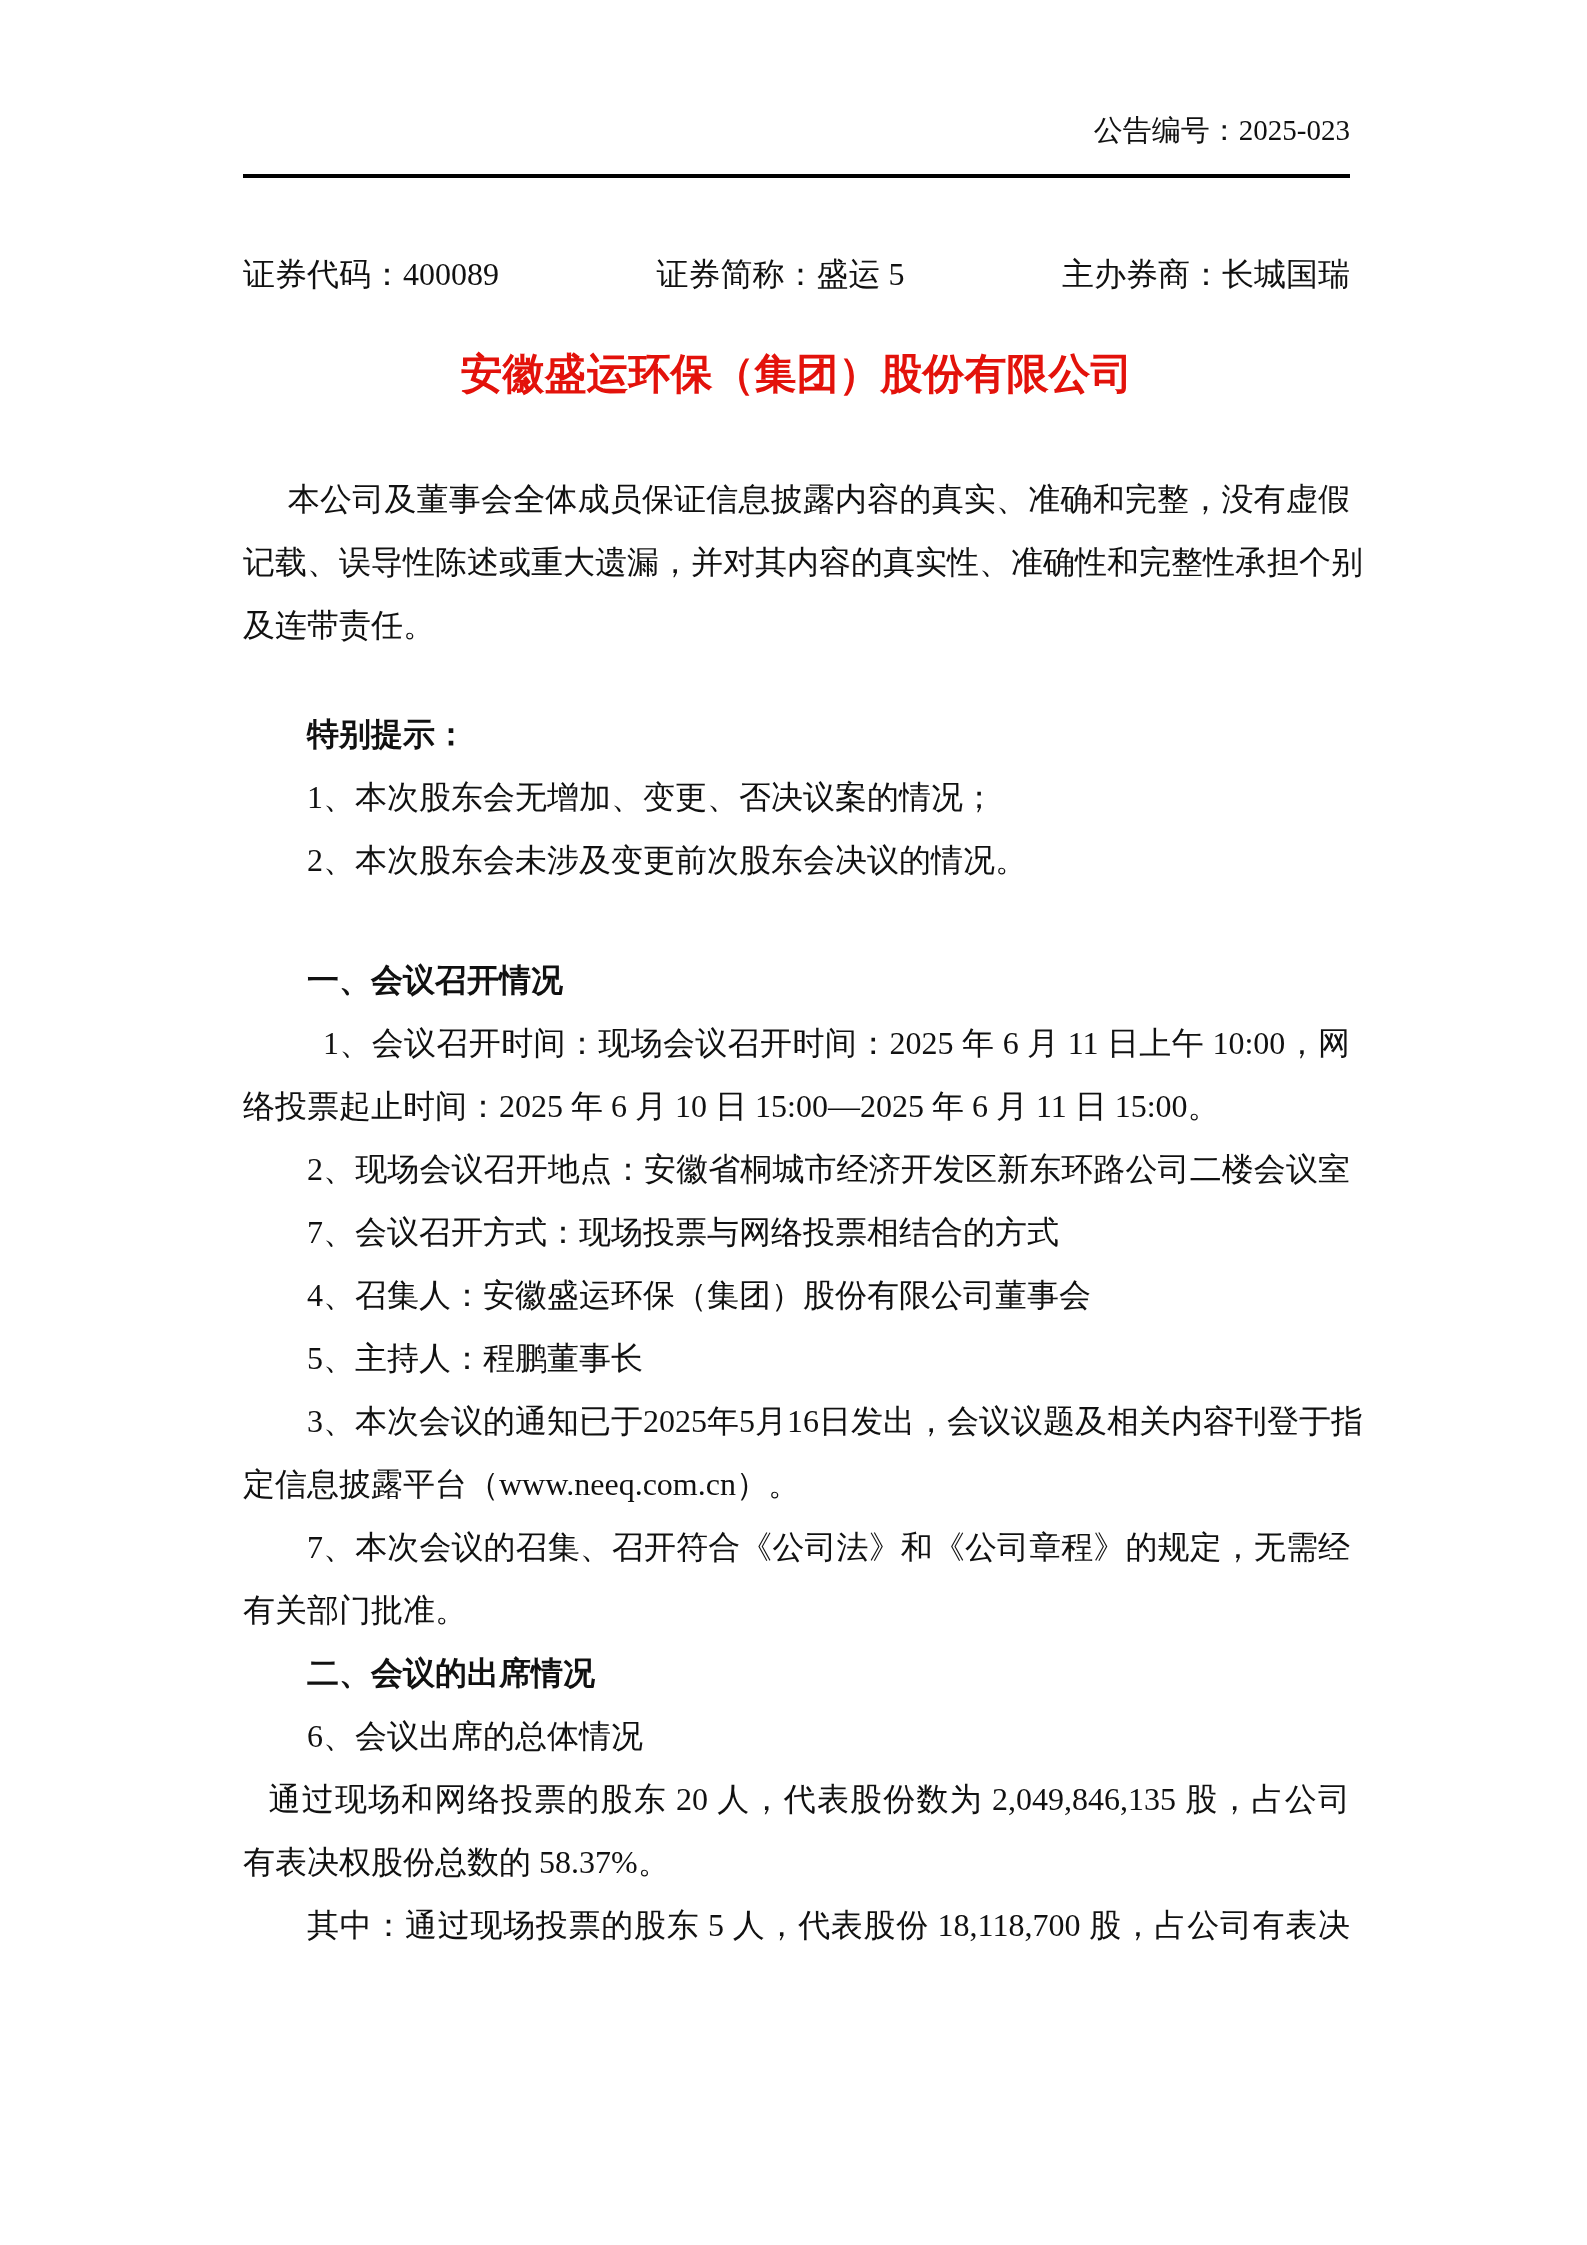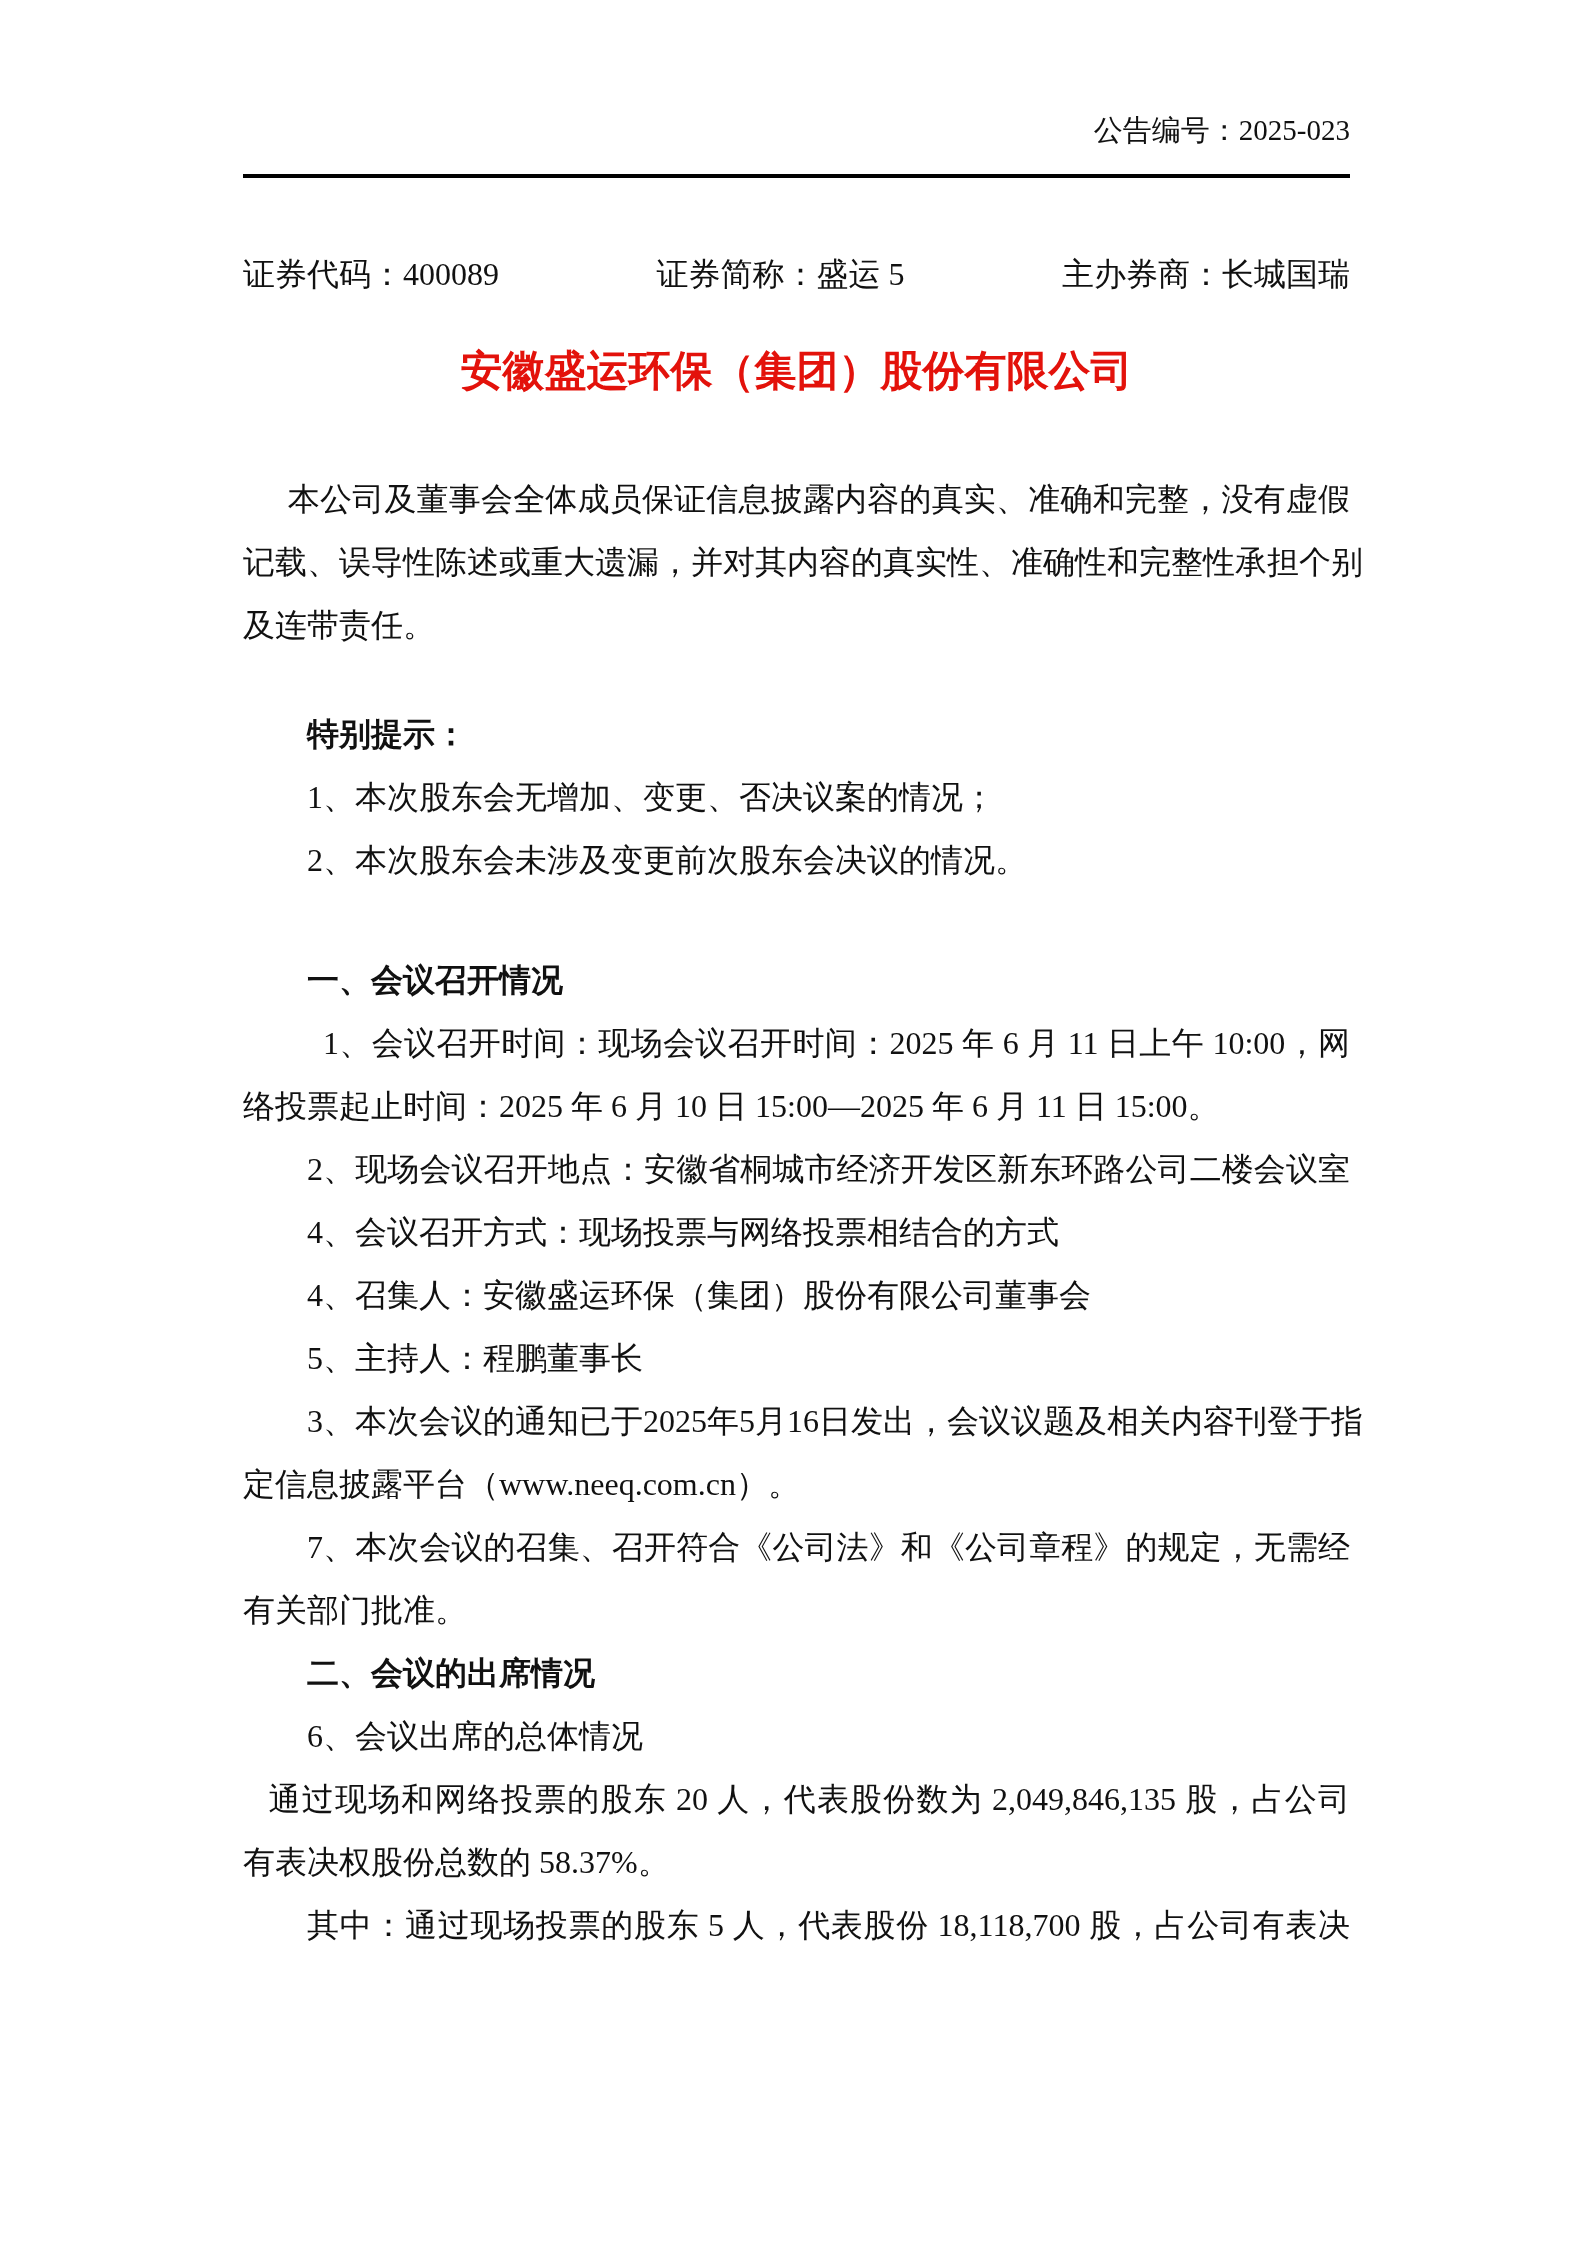--- a/index.html
+++ b/index.html
@@ -43,21 +43,21 @@
     font-size:32px;
   }
   
   .title{
     text-align:center;
     color:var(--title-red);
     font-weight:bold;
     font-size:42px;
     line-height:64px;
   }
-  .t1{margin-top:48px;font-family:Liberation Mono, monospace;}
+  .t1{margin-top:48px;}
   .t2{margin-top:23px;}
   
   .ln{
     line-height:63px;
     font-size:32px;
   }
   .jl{ 
     text-align:justify;
     text-align-last:justify;
     white-space:nowrap;
@@ -100,21 +100,21 @@
     <div class="ln b ind2">特别提示：</div>
     <div class="ln ind2">1、本次股东会无增加、变更、否决议案的情况；</div>
     <div class="ln ind2">2、本次股东会未涉及变更前次股东会决议的情况。</div>
   </div>
 
   <div class="sec1">
     <div class="ln b ind2">一、会议召开情况</div>
     <div class="ln jl ind25">1、会议召开时间：现场会议召开时间：2025 年 6 月 11 日上午 10:00，网</div>
     <div class="ln">络投票起止时间：2025 年 6 月 10 日 15:00—2025 年 6 月 11 日 15:00。</div>
     <div class="ln jl ind2">2、现场会议召开地点：安徽省桐城市经济开发区新东环路公司二楼会议室</div>
-    <div class="ln ind2">4、会议召开方式：现场投票与网络投票相结合的方式</div>
+    <div class="ln ind2">7、会议召开方式：现场投票与网络投票相结合的方式</div>
     <div class="ln ind2">4、召集人：安徽盛运环保（集团）股份有限公司董事会</div>
     <div class="ln ind2">5、主持人：程鹏董事长</div>
     <div class="ln jl ind2">3、本次会议的通知已于2025年5月16日发出，会议议题及相关内容刊登于指</div>
     <div class="ln">定信息披露平台（www.neeq.com.cn）。</div>
     <div class="ln jl ind2">7、本次会议的召集、召开符合《公司法》和《公司章程》的规定，无需经</div>
     <div class="ln">有关部门批准。</div>
   </div>
 
   <div class="sec2">
     <div class="ln b ind2">二、会议的出席情况</div>

